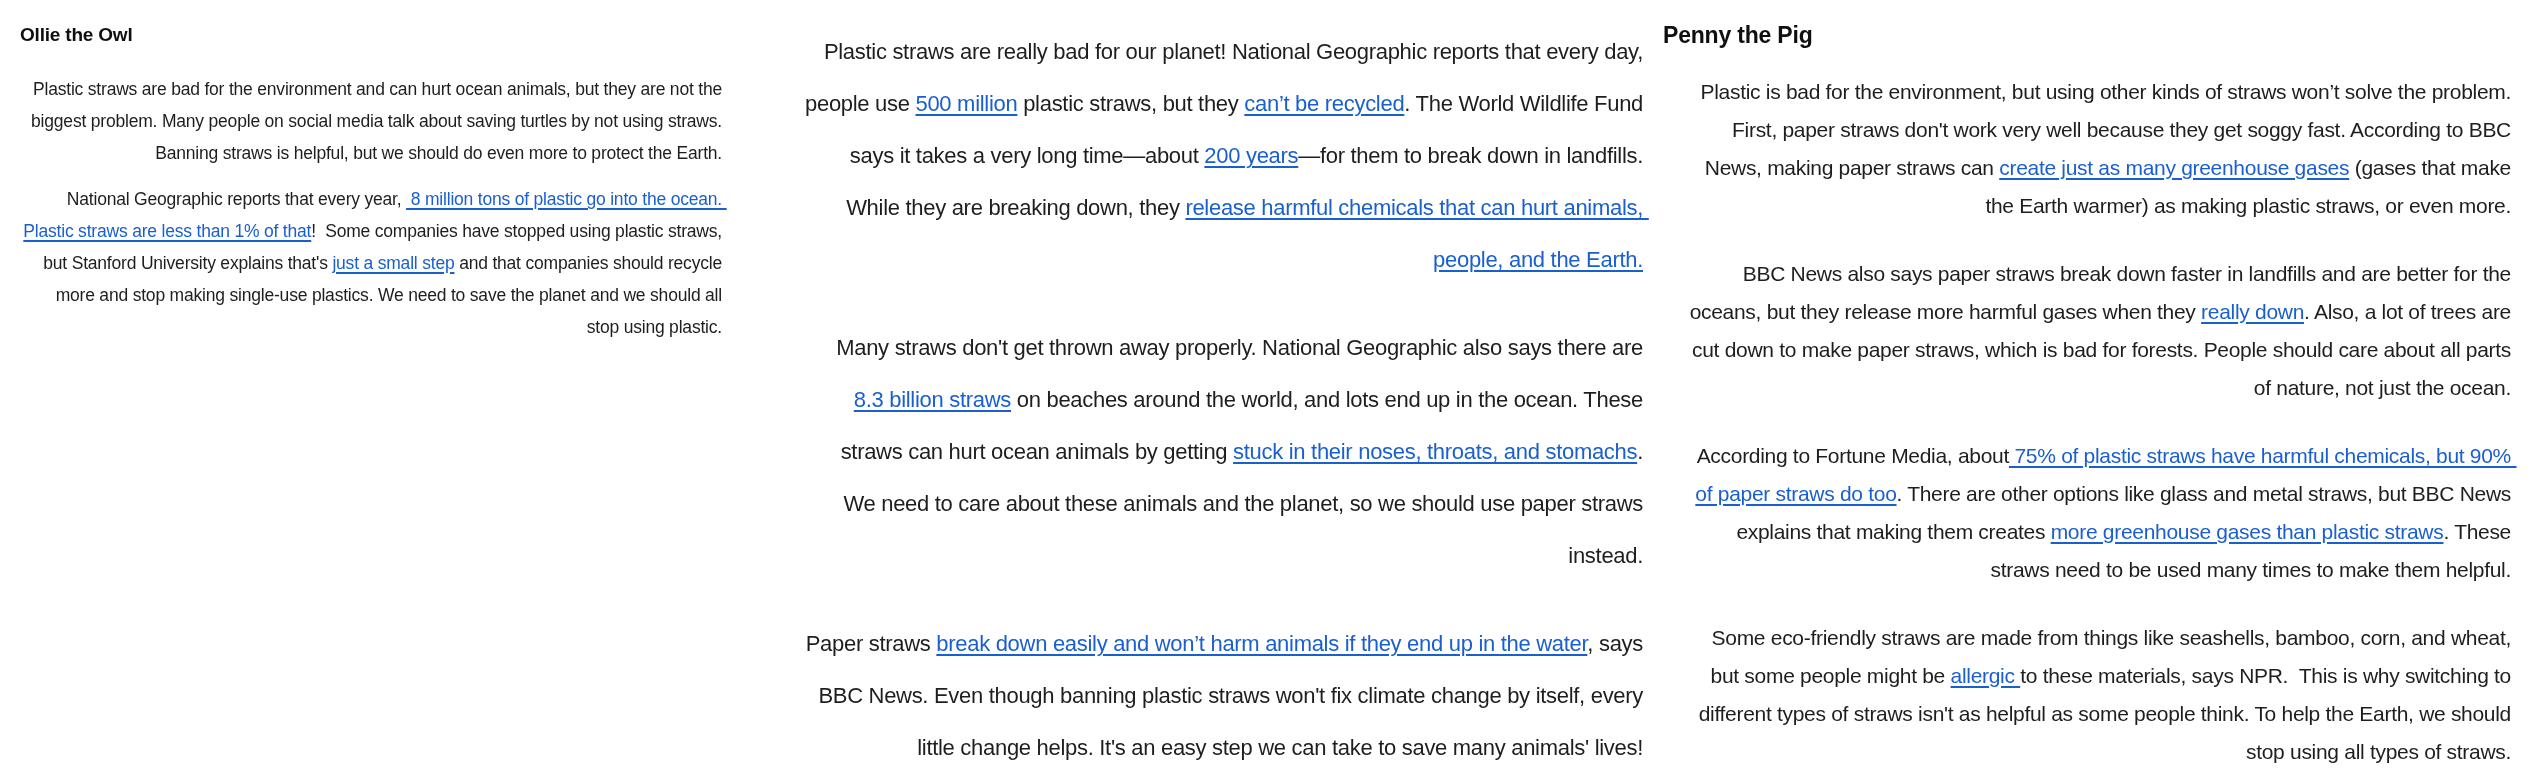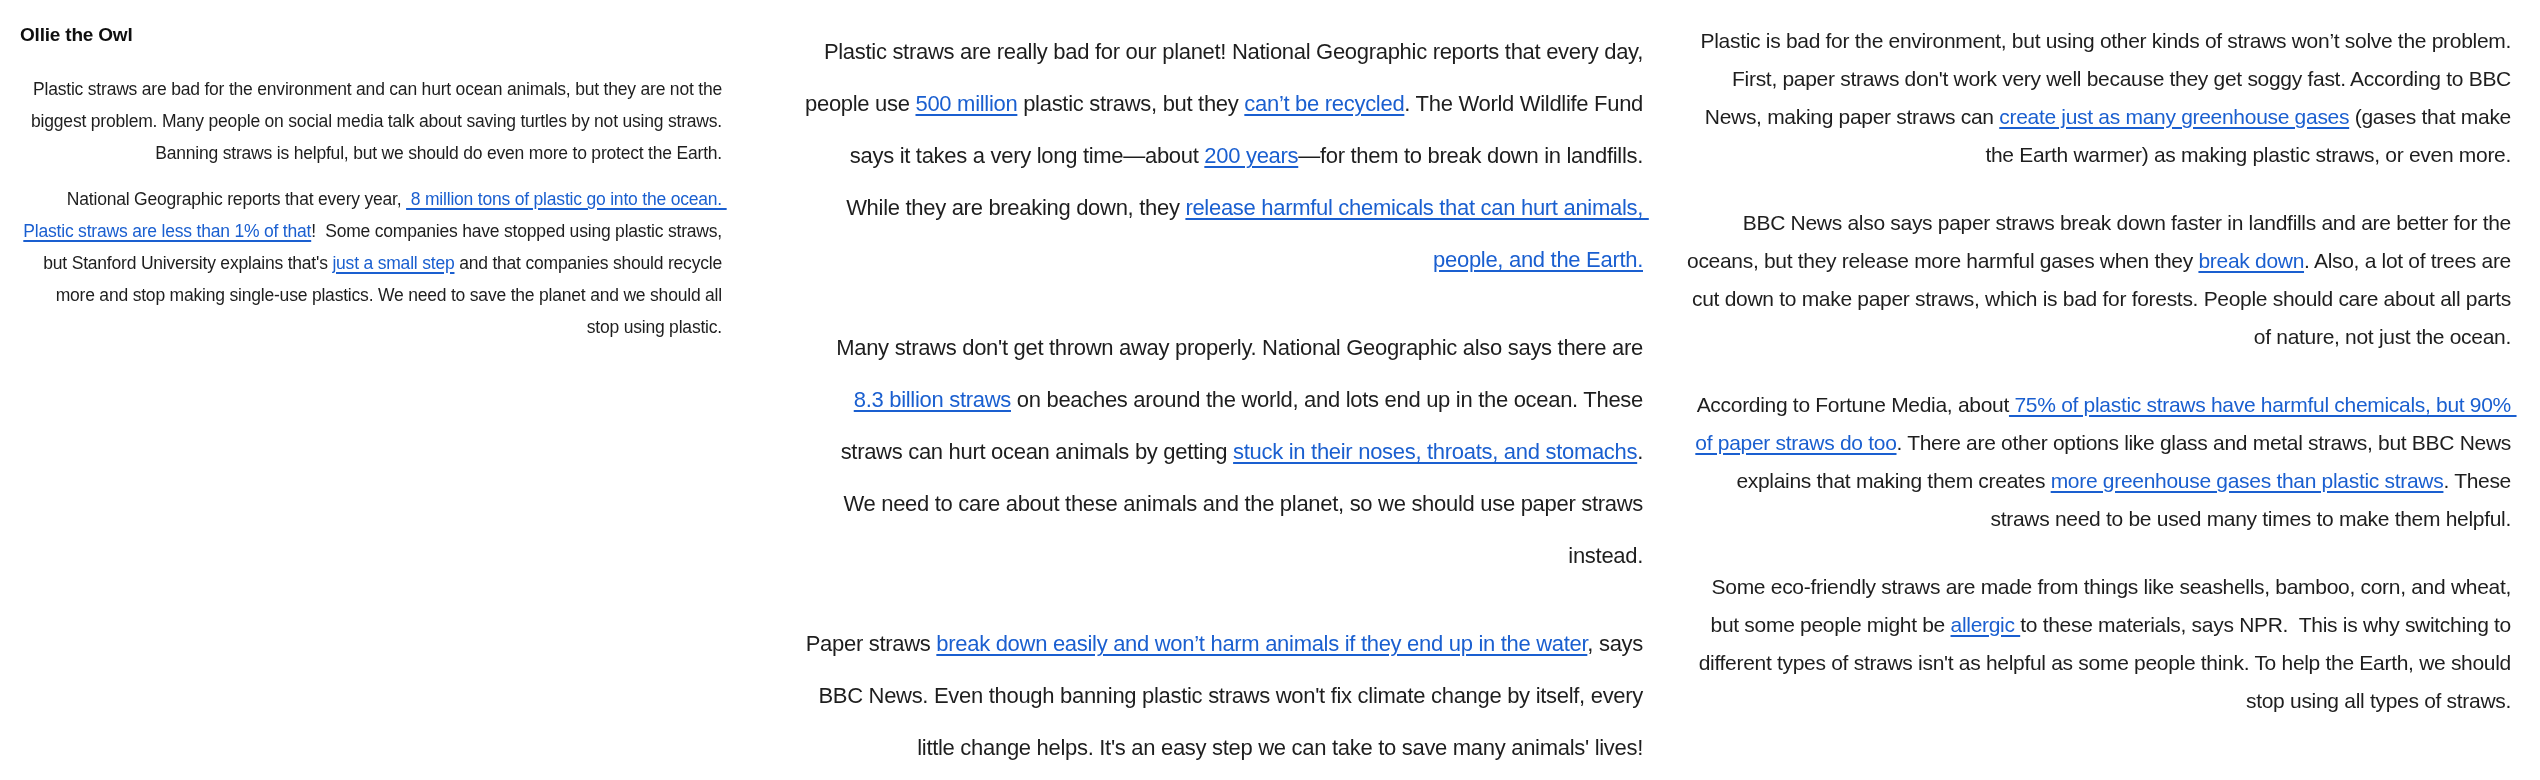--- a/index.html
+++ b/index.html
@@ -66,19 +66,20 @@
 
 <div class="column" id="col-bennie">
   <div>
       <p class="para"><span>Plastic straws are really bad for our planet! National Geographic reports that every day, people use </span><a class="link">500 million</a><span> plastic straws, but they </span><a class="link">can’t be recycled</a><span>. The World Wildlife Fund says it takes a very long time—about </span><a class="link">200 years</a><span>—for them to break down in landfills. While they are breaking down, they </span><a class="link">release harmful chemicals that can hurt animals, people, and the Earth.</a></p>
       <p class="para"><span>Many straws don't get thrown away properly. National Geographic also says there are </span><a class="link">8.3 billion straws</a><span> on beaches around the world, and lots end up in the ocean. These straws can hurt ocean animals by getting </span><a class="link">stuck in their noses, throats, and stomachs</a><span>. We need to care about these animals and the planet, so we should use paper straws instead.</span></p>
       <p class="para"><span>Paper straws </span><a class="link">break down easily and won’t harm animals if they end up in the water</a><span>, says BBC News. Even though banning plastic straws won't fix climate change by itself, every little change helps. It's an easy step we can take to save many animals' lives!</span></p>
     </div>
 </div>
 
 <div class="column" id="col-penny">
+  <div class="col-title">Penny the Pig</div>
   <div>
       <p class="para"><span>Plastic is bad for the environment, but using other kinds of straws won’t solve the problem. First, paper straws don't work very well because they get soggy fast. According to BBC News, making paper straws can </span><a class="link">create just as many greenhouse gases</a><span> (gases that make the Earth warmer) as making plastic straws, or even more.</span></p>
-      <p class="para"><span>BBC News also says paper straws break down faster in landfills and are better for the oceans, but they release more harmful gases when they </span><a class="link">break down</a><span>. Also, a lot of trees are cut down to make paper straws, which is bad for forests. People should care about all parts of nature, not just the ocean.</span></p>
+      <p class="para"><span>BBC News also says paper straws break down faster in landfills and are better for the oceans, but they release more harmful gases when they </span><a class="link">really down</a><span>. Also, a lot of trees are cut down to make paper straws, which is bad for forests. People should care about all parts of nature, not just the ocean.</span></p>
       <p class="para"><span>According to Fortune Media, about</span><a class="link"> 75% of plastic straws have harmful chemicals, but 90% of paper straws do too</a><span>. There are other options like glass and metal straws, but BBC News explains that making them creates </span><a class="link">more greenhouse gases than plastic straws</a><span>. These straws need to be used many times to make them helpful.</span></p>
       <p class="para"><span>Some eco-friendly straws are made from things like seashells, bamboo, corn, and wheat, but some people might be </span><a class="link">allergic </a><span>to these materials, says NPR.  This is why switching to different types of straws isn't as helpful as some people think. To help the Earth, we should stop using all types of straws.</span></p>
     </div>
 </div>
 
 </body></html>

